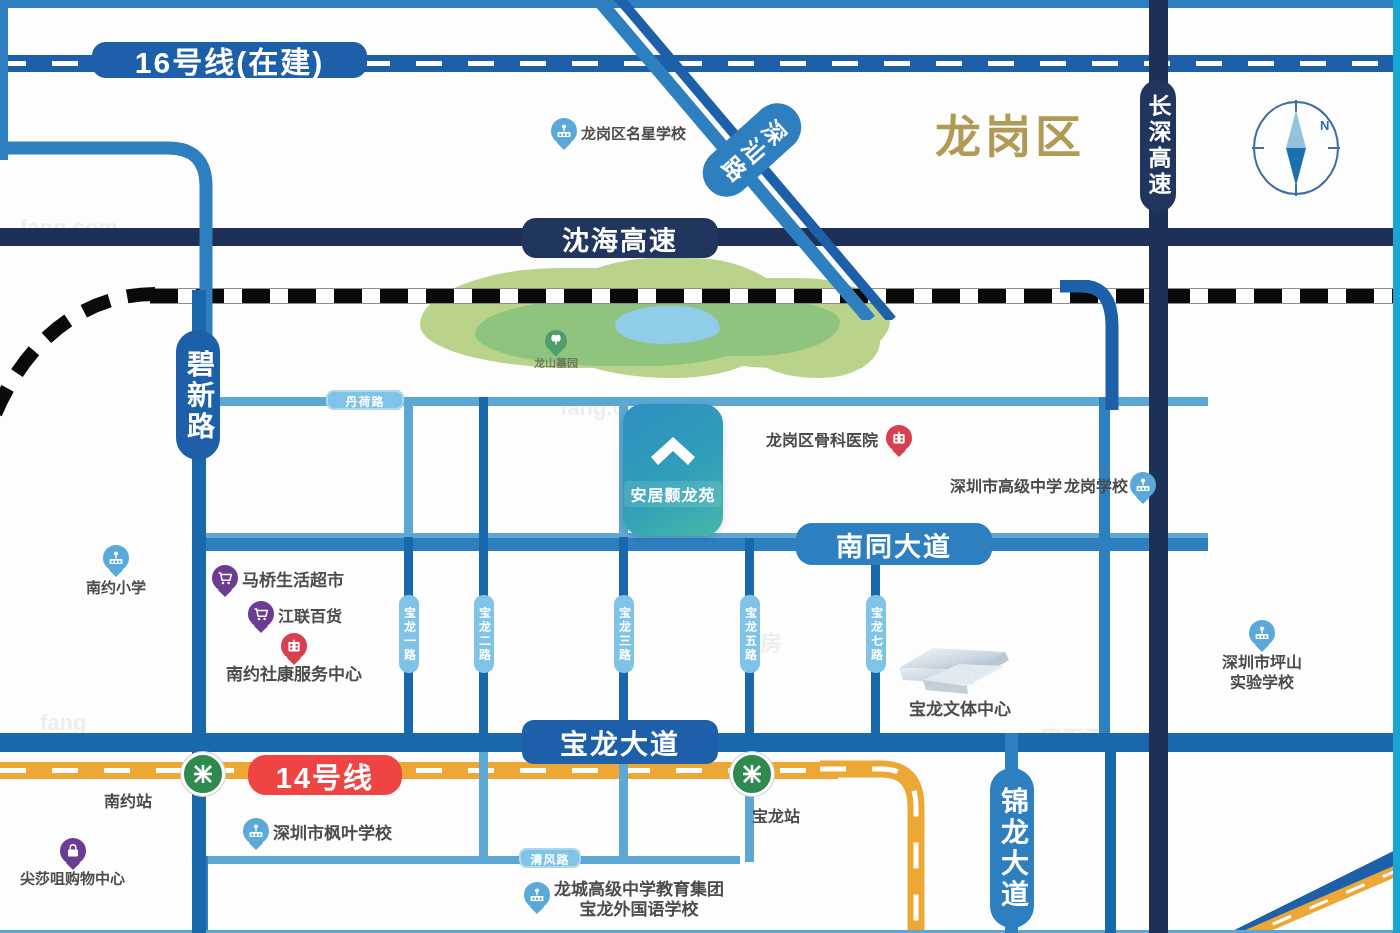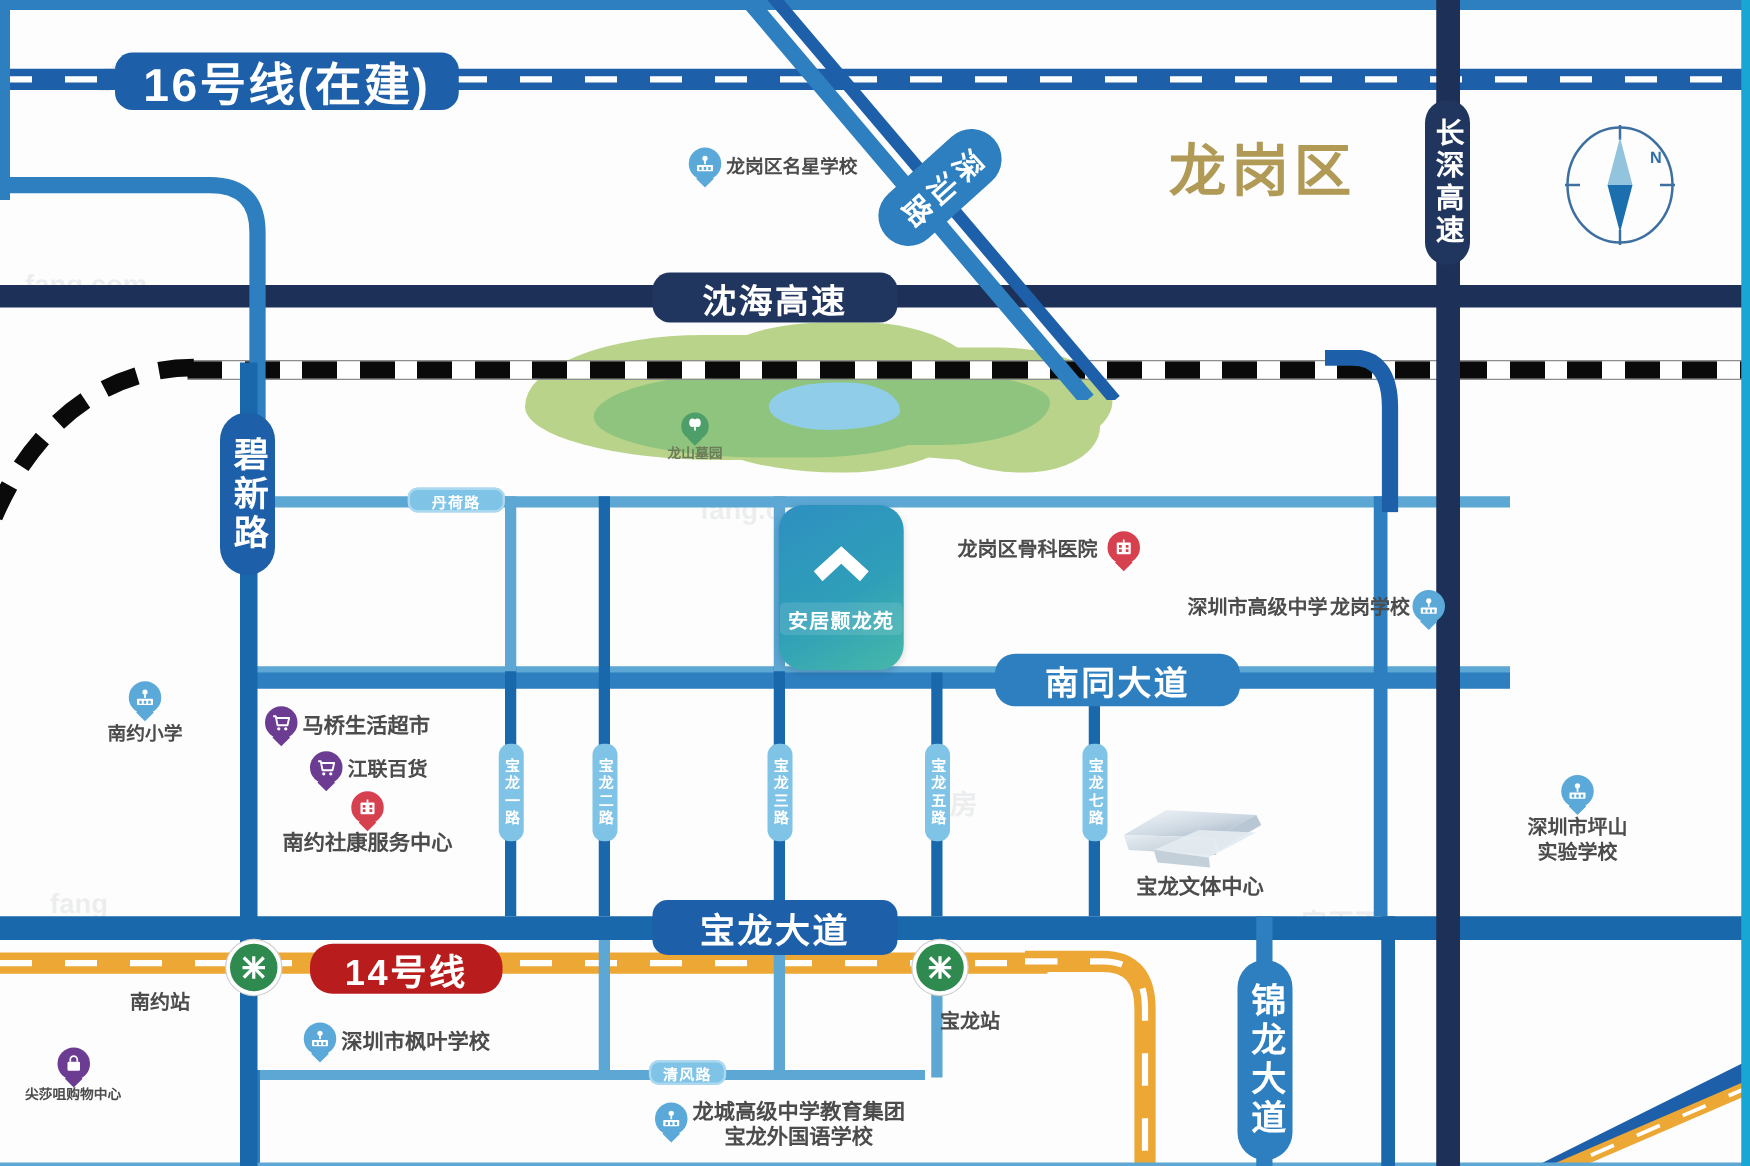--- a/index.html
+++ b/index.html
@@ -44,21 +44,21 @@
 
   
   .pill{
     position:absolute;color:#fff;font-weight:bold;
     border-radius:14px;display:flex;align-items:center;justify-content:center;
     letter-spacing:2px;white-space:nowrap;box-sizing:border-box;
   }
   .pill.blue{background:#1d5fa8;}
   .pill.navy{background:#21365e;}
   .pill.mid{background:#2d7fbf;}
-  .pill.orange{background:#b91c1c;color:#fff;}
+  .pill.orange{background:#ef4444;color:#fff;}
   .pill.vert{
     writing-mode:vertical-rl;text-orientation:upright;
     letter-spacing:3px;border-radius:22px;
   }
   .pill.roadtag{
     background:#7fc3e6;font-size:12px;letter-spacing:1px;border-radius:8px;
     box-shadow:0 0 0 2px rgba(255,255,255,.35) inset;
   }
   .pill.roadtag-v{
     background:#7fc3e6;font-size:12px;border-radius:9px;
@@ -272,21 +272,21 @@
 
   <div style="position:absolute;left:540px;top:-10px;width:420px;height:330px;overflow:hidden;">
     <svg width="420" height="330" viewBox="0 0 420 330">
       <line x1="50" y1="0" x2="330" y2="330" stroke="#2d7fbf" stroke-width="13"></line>
       <line x1="72" y1="0" x2="352" y2="330" stroke="#1d5fa8" stroke-width="10"></line>
     </svg>
   </div>
   <div class="pill mid" style="left:728px;top:92px;width:48px;height:116px;font-size:23px;writing-mode:vertical-rl;text-orientation:upright;
               transform:rotate(48deg);border-radius:24px;letter-spacing:4px;">深汕路</div>
 
-  <div class="pill blue" style="left:92px;top:42px;width:275px;height:46px;font-size:37px;">16号线(在建)</div>
+  <div class="pill blue" style="left:92px;top:42px;width:275px;height:36px;font-size:30px;">16号线(在建)</div>
 
   <div class="pill navy" style="left:522px;top:218px;width:196px;height:40px;font-size:27px;">沈海高速</div>
 
   <div class="pill navy vert" style="left:1140px;top:80px;width:36px;height:132px;font-size:23px;">长深高速</div>
 
   <div class="pill blue vert" style="left:176px;top:330px;width:44px;height:130px;font-size:28px;">碧新路</div>
 
   <div class="pill mid" style="left:796px;top:523px;width:196px;height:42px;font-size:27px;border-radius:16px;">南同大道</div>
 
   <div class="pill blue" style="left:522px;top:720px;width:196px;height:44px;font-size:28px;border-radius:12px;">宝龙大道</div>
@@ -515,21 +515,21 @@
 
   <div class="poi" style="left:20px;top:838px;flex-direction:column;gap:0;align-items:center;">
     <span class="marker m-shop">
       <span class="bubble"></span>
         <span class="tail"></span>
       <svg width="16" height="16" viewBox="0 0 16 16">
         <path d="M5.2 6.4 V4.6 a2.8 2.8 0 0 1 5.6 0 V6.4" stroke="#fff" stroke-width="1.4" fill="none"></path>
         <rect x="3" y="6.4" width="10" height="7.2" rx="1" fill="#fff"></rect>
       </svg>
     </span>
-    <span class="poi-label center" style="font-size:11px;">尖莎咀购物中心</span>
+    <span class="poi-label center" style="font-size:15px;">尖莎咀购物中心</span>
   </div>
 
   <div class="poi" style="left:524px;top:880px;align-items:flex-start;">
     <span class="marker m-school" style="margin-top:2px;">
       <span class="bubble"></span>
         <span class="tail"></span>
       <svg width="16" height="16" viewBox="0 0 16 16">
         <circle cx="8" cy="3.6" r="2.1" fill="#fff"></circle>
         <rect x="7.3" y="5.4" width="1.4" height="3" fill="#fff"></rect>
         <rect x="1.6" y="9" width="12.8" height="5" rx="0.6" fill="#fff"></rect>

